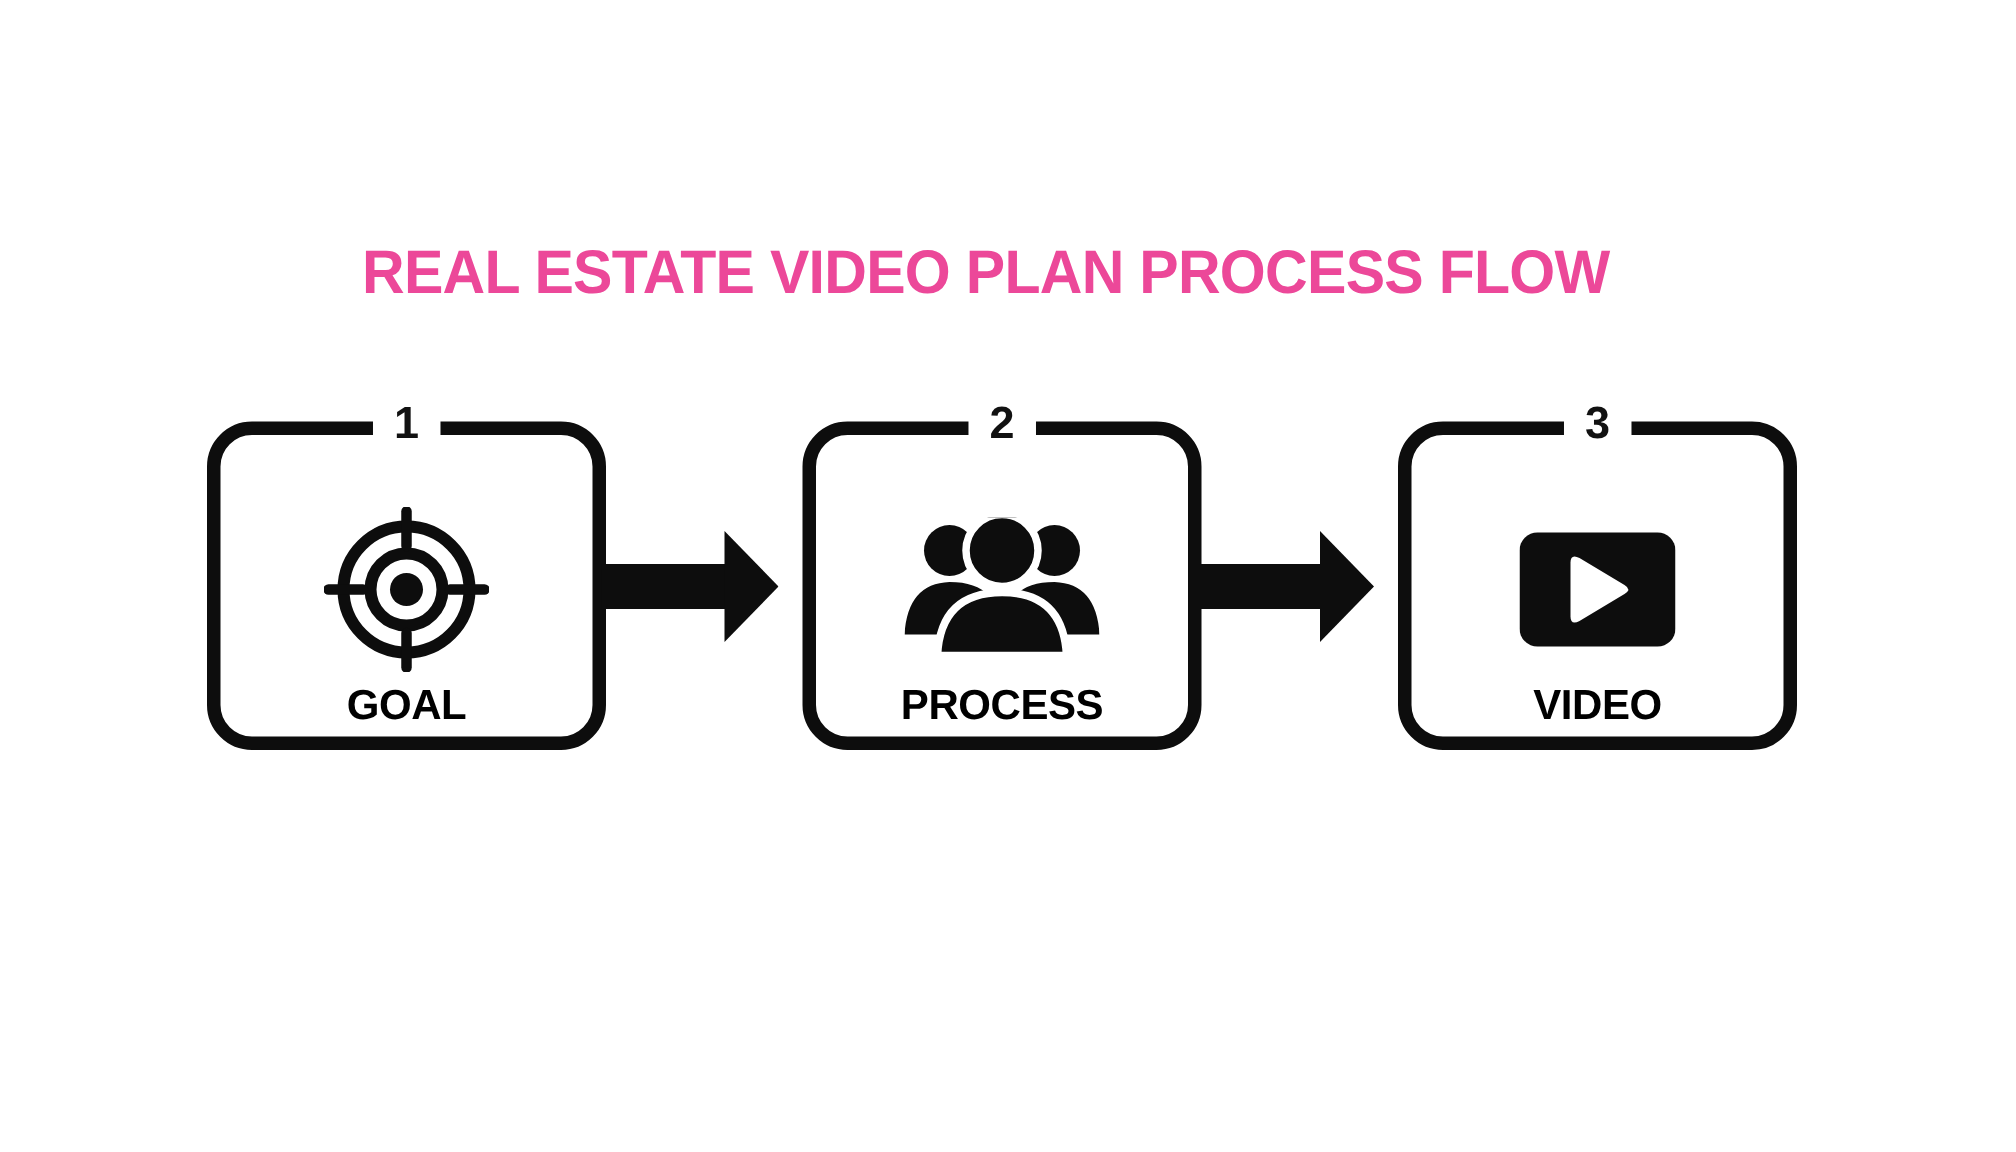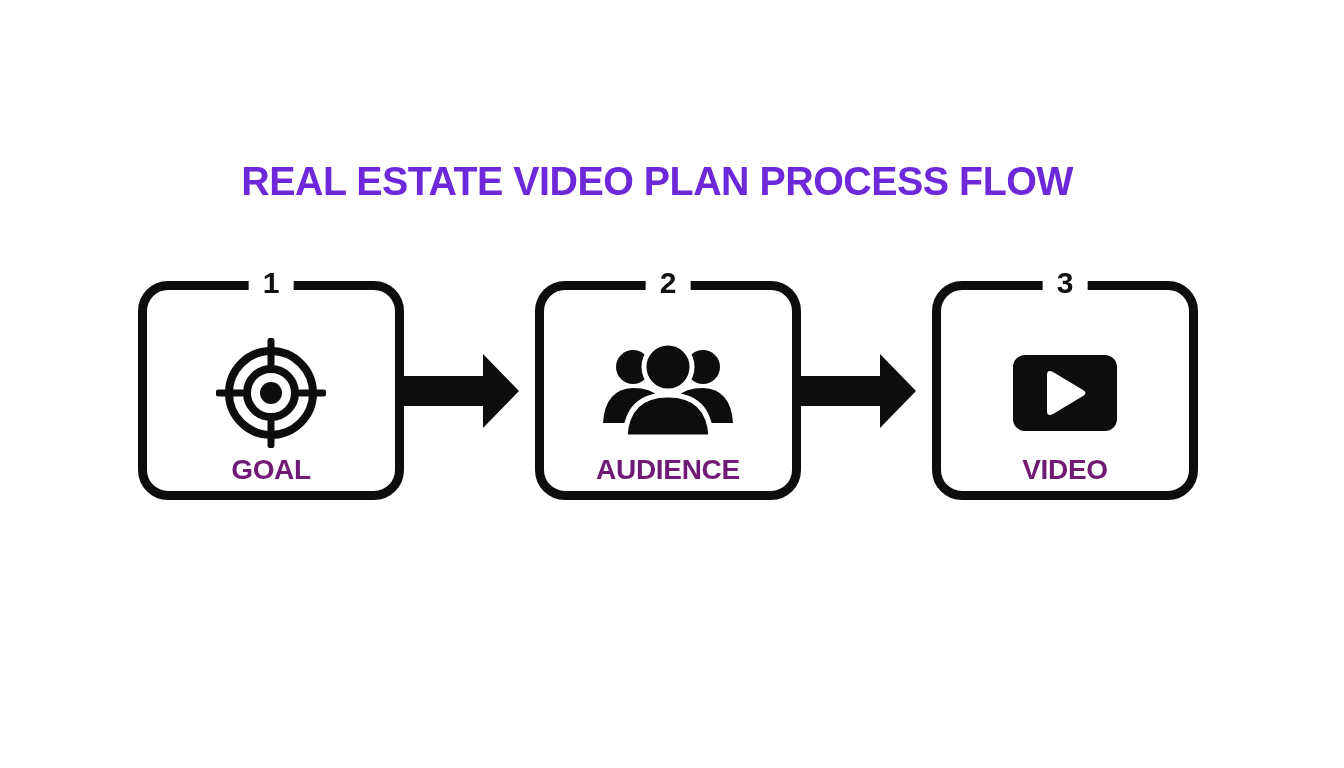--- a/index.html
+++ b/index.html
@@ -1,22 +1,22 @@
 <!DOCTYPE html>
 <html><head>
 <meta charset="utf-8">
 <style>
   html,body{margin:0;padding:0;background:#ffffff;}
   body{width:1344px;height:768px;position:relative;overflow:hidden;font-family:"Liberation Sans","DejaVu Sans",sans-serif;color:#111;}
-  .title{position:absolute;left:0;width:1344px;top:158px;text-align:center;font-weight:700;font-size:41px;letter-spacing:-0.5px;color:#6d28d9;}
+  .title{position:absolute;left:0;width:1344px;top:158px;text-align:center;font-weight:700;font-size:41px;letter-spacing:-0.5px;color:#ec4899;}
   .title span{display:inline-block;transform:translateX(-15px) scaleX(0.96);}
   .box{position:absolute;top:281px;width:266px;height:219px;box-sizing:border-box;border:9px solid #0d0d0d;border-radius:30px;background:#fff;}
   .num{position:absolute;top:-24px;left:50%;transform:translateX(-50%);background:#fff;padding:0 14px;font-weight:700;font-size:30px;line-height:34px;color:#111;}
   .icon{position:absolute;left:50%;top:48px;transform:translateX(-50%);width:130px;height:110px;display:flex;align-items:center;justify-content:center;}
-  .label{position:absolute;left:0;right:0;top:164px;text-align:center;font-weight:700;font-size:28px;color:#701a75;letter-spacing:-0.3px;}
+  .label{position:absolute;left:0;right:0;top:164px;text-align:center;font-weight:700;font-size:28px;color:#000000;letter-spacing:-0.3px;}
   .arrow{position:absolute;top:354px;width:118px;height:74px;}
 </style>
 </head>
 <body>
 
 <div class="title"><span>REAL ESTATE VIDEO PLAN PROCESS FLOW</span></div>
 
 <div class="box" style="left:138px;">
   <div class="num">1</div>
   <div class="icon">
@@ -45,21 +45,21 @@
   <div class="icon">
     <svg width="130" height="96" viewBox="0 0 130 96">
       <circle cx="30" cy="22" r="17" fill="#0d0d0d"></circle>
       <circle cx="100" cy="22" r="17" fill="#0d0d0d"></circle>
       <path d="M0 78 Q2 44 30 43 Q48 43 56 52 Q40 62 38 78 Z" fill="#0d0d0d"></path>
       <path d="M130 78 Q128 44 100 43 Q82 43 74 52 Q90 62 92 78 Z" fill="#0d0d0d"></path>
       <circle cx="65" cy="22" r="24" fill="#0d0d0d" stroke="#fff" stroke-width="5"></circle>
       <path d="M22 92 Q24 50 65 50 Q106 50 108 92 Z" fill="#0d0d0d" stroke="#fff" stroke-width="5"></path>
     </svg>
   </div>
-  <div class="label">AUDIENCE</div>
+  <div class="label">PROCESS</div>
 </div>
 
 <div class="arrow" style="left:798px;">
   <svg width="118" height="74" viewBox="0 0 118 74">
     <rect x="0" y="22" width="84" height="30" fill="#0d0d0d"></rect>
     <polygon points="82,0 118,37 82,74" fill="#0d0d0d"></polygon>
   </svg>
 </div>
 
 <div class="box" style="left:932px;">

